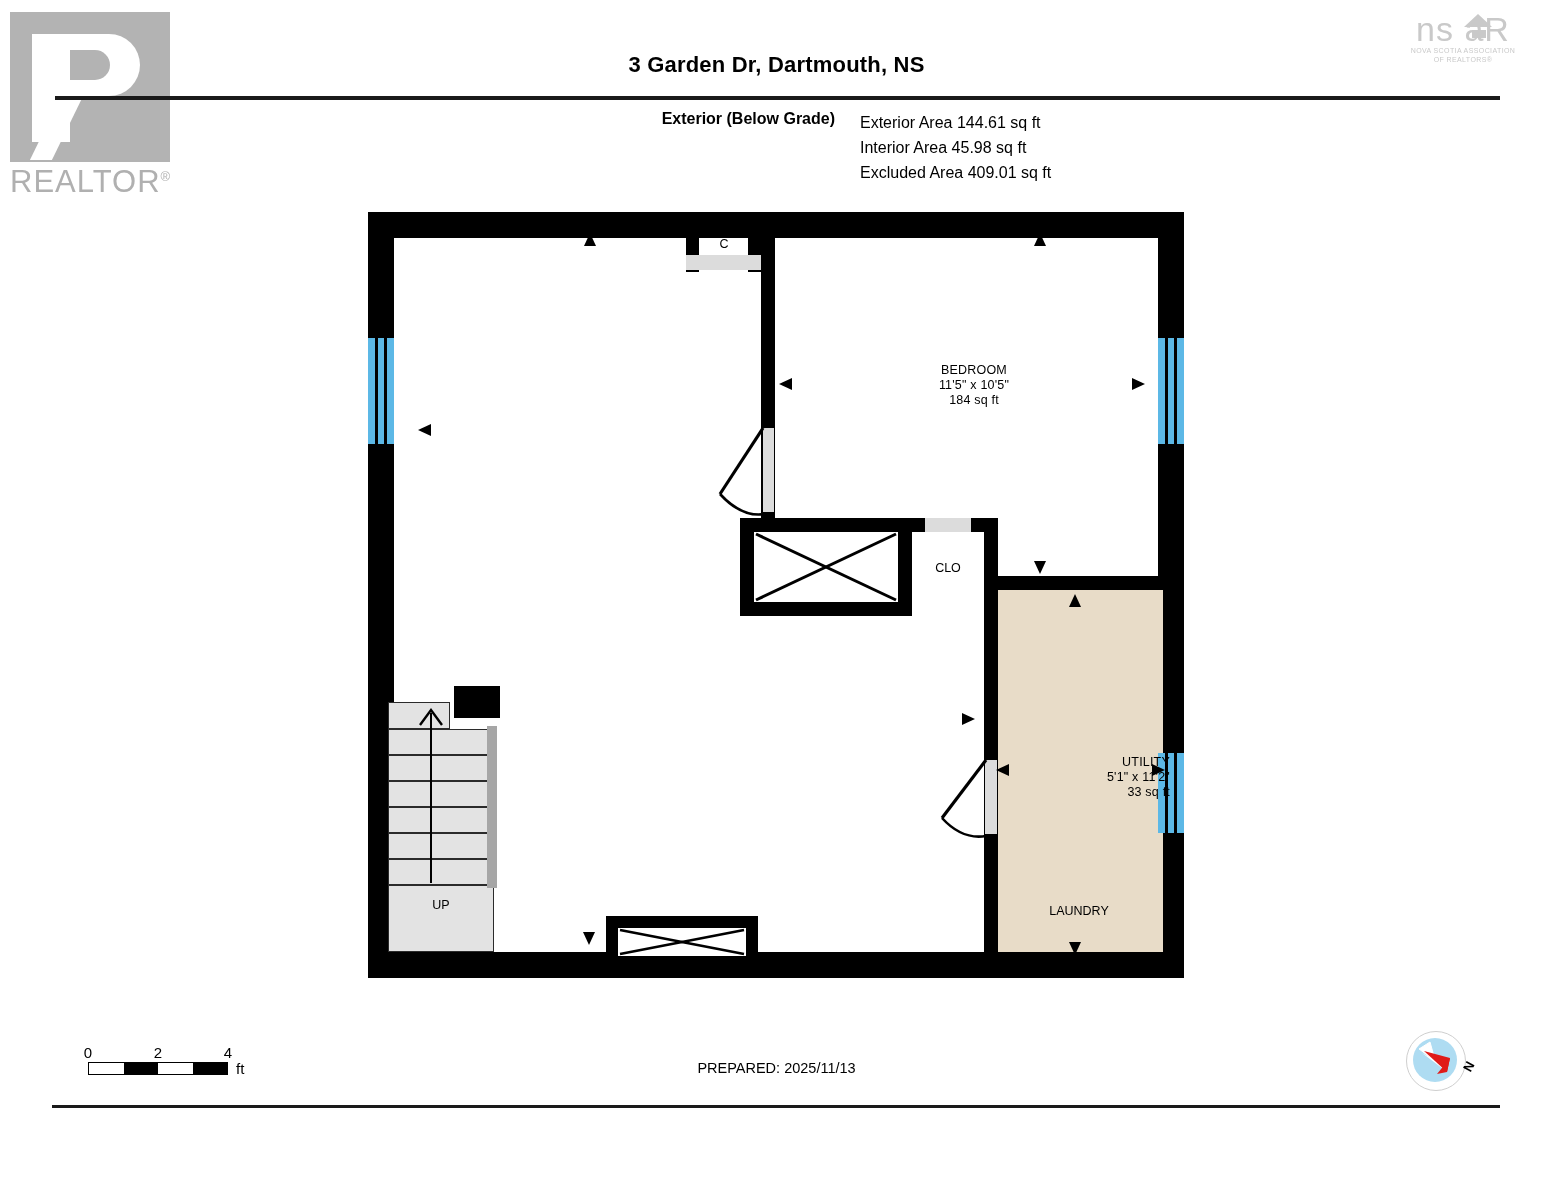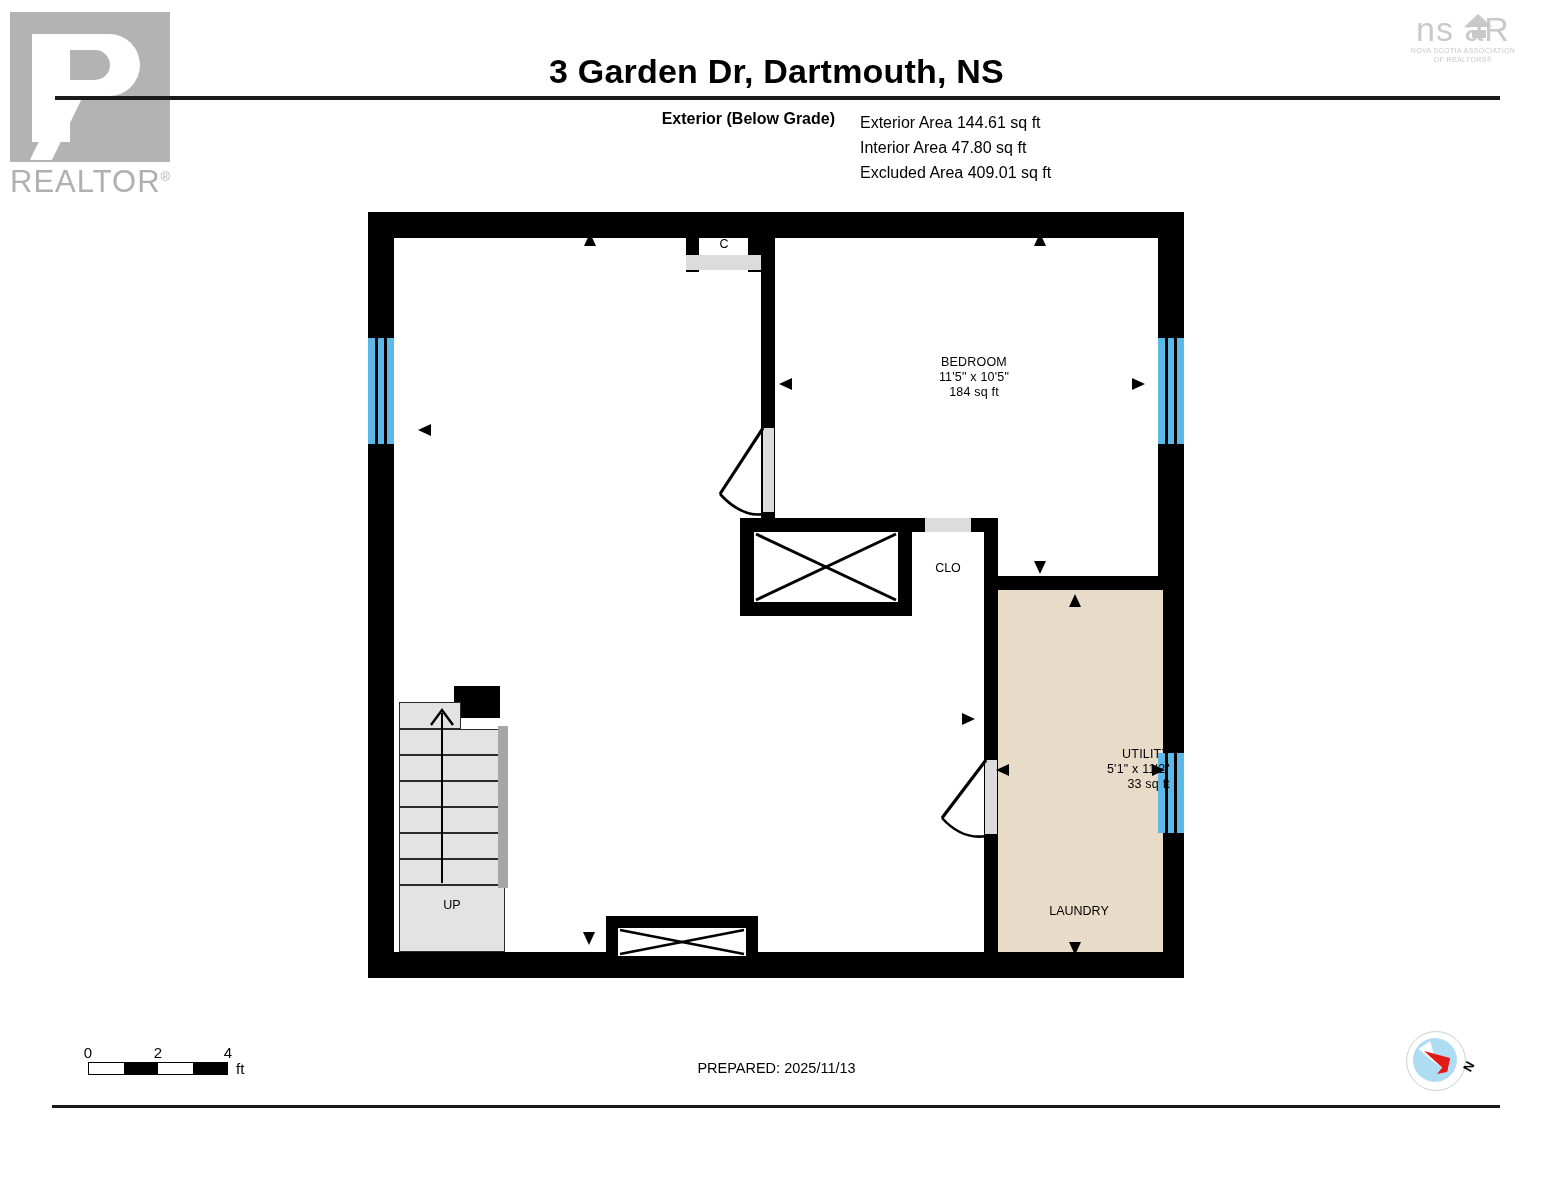--- a/index.html
+++ b/index.html
@@ -28,50 +28,50 @@
   #nsar-logo{position:absolute;right:25px;top:12px;width:130px;height:60px;text-align:center;color:#c9c9c9;}
   #nsar-logo .big{font-size:34px;line-height:34px;letter-spacing:1px;font-family:"Liberation Sans",sans-serif;
       position:relative;display:inline-block;}
   #nsar-logo .roof{position:absolute;left:48px;top:2px;width:0;height:0;
       border-left:14px solid transparent;border-right:14px solid transparent;border-bottom:13px solid #c9c9c9;}
   #nsar-logo .dot{position:absolute;left:56px;top:18px;width:14px;height:8px;background:#c9c9c9;}
   #nsar-logo .sub1,#nsar-logo .sub2{font-size:7px;letter-spacing:.4px;line-height:9px;}
 
   
   #plan-title{position:absolute;left:0;top:52px;width:1553px;text-align:center;
-      font-size:34px;font-weight:bold;letter-spacing:.2px;}
+      font-size:22px;font-weight:bold;letter-spacing:.2px;}
   #header-rule{position:absolute;left:55px;top:96px;width:1445px;height:4px;background:#1a1a1a;}
   #level-name{position:absolute;left:430px;top:110px;width:405px;text-align:right;
       font-size:16px;font-weight:bold;}
   #area-list{position:absolute;left:860px;top:110px;font-size:16px;line-height:25px;}
 
   
   #floorplan{position:absolute;left:0;top:0;width:1553px;height:1200px;}
   .wall{position:absolute;background:#000;}
   .room-fill{position:absolute;}
   .fill-white{background:#ffffff;}
   .fill-tan{background:#e8dcc8;}
   .window{position:absolute;background:#5cb8e6;}
   .window .mul{position:absolute;top:0;bottom:0;width:3px;background:#000;}
   .door-leaf{position:absolute;background:#dcdcdc;}
   .xbox{position:absolute;background:#fff;}
   .xbox svg{display:block;}
 
-  .rlabel{position:absolute;text-align:center;font-size:12.5px;line-height:15px;letter-spacing:.2px;}
+  .rlabel{position:absolute;text-align:center;font-size:12.5px;line-height:15px;letter-spacing:.2px;margin-top:8px;}
   .rlabel .nm{white-space:nowrap;}
   .tiny-label{position:absolute;font-size:12.5px;text-align:center;}
 
   .arrow{position:absolute;width:0;height:0;}
   .ar-up{border-left:6px solid transparent;border-right:6px solid transparent;border-bottom:13px solid #000;}
   .ar-dn{border-left:6px solid transparent;border-right:6px solid transparent;border-top:13px solid #000;}
   .ar-lf{border-top:6px solid transparent;border-bottom:6px solid transparent;border-right:13px solid #000;}
   .ar-rt{border-top:6px solid transparent;border-bottom:6px solid transparent;border-left:13px solid #000;}
 
   
-  #stairs{position:absolute;margin-left:11px;}
+  #stairs{position:absolute;}
   .tread{position:absolute;background:#e3e3e3;border:1px solid #2b2b2b;box-sizing:border-box;}
   #stair-rail{position:absolute;background:#a6a6a6;}
   #stair-up-text{position:absolute;font-size:12.5px;text-align:center;width:100%;}
 
   
   #scalebar{position:absolute;left:88px;top:1044px;width:140px;}
   #scalebar .nums{position:relative;height:18px;font-size:15px;}
   #scalebar .nums span{position:absolute;top:0;transform:translateX(-50%);}
   #scalebar .bar{position:relative;height:13px;border:1px solid #000;box-sizing:border-box;background:#fff;}
   #scalebar .seg{position:absolute;top:0;bottom:0;background:#000;}
@@ -111,21 +111,21 @@
     </div>
     <div class="sub1">NOVA SCOTIA ASSOCIATION</div>
     <div class="sub2">OF REALTORS®</div>
   </div>
 
   <div id="plan-title">3 Garden Dr, Dartmouth, NS</div>
   <div id="header-rule"></div>
   <div id="level-name">Exterior (Below Grade)</div>
   <div id="area-list">
     <div>Exterior Area 144.61 sq ft</div>
-    <div>Interior Area 47.80 sq ft</div>
+    <div>Interior Area 45.98 sq ft</div>
     <div>Excluded Area 409.01 sq ft</div>
   </div>
 
   <div id="floorplan">
 
     <div class="wall" style="left:368px;top:212px;width:816px;height:26px;"></div>
     <div class="wall" style="left:368px;top:212px;width:26px;height:766px;"></div>
     <div class="wall" style="left:1158px;top:212px;width:26px;height:766px;"></div>
     <div class="wall" style="left:368px;top:952px;width:816px;height:26px;"></div>
 

